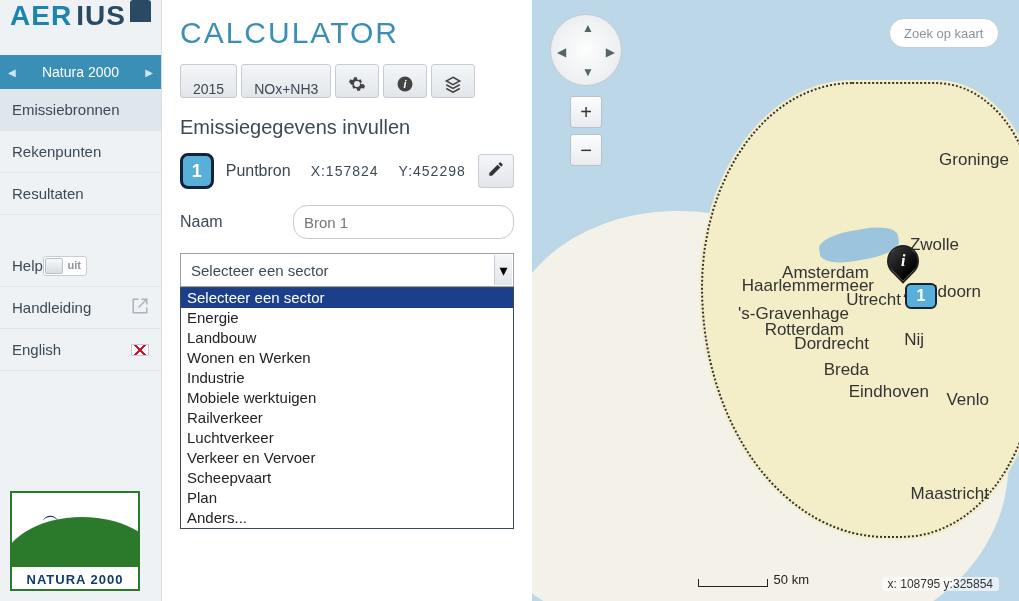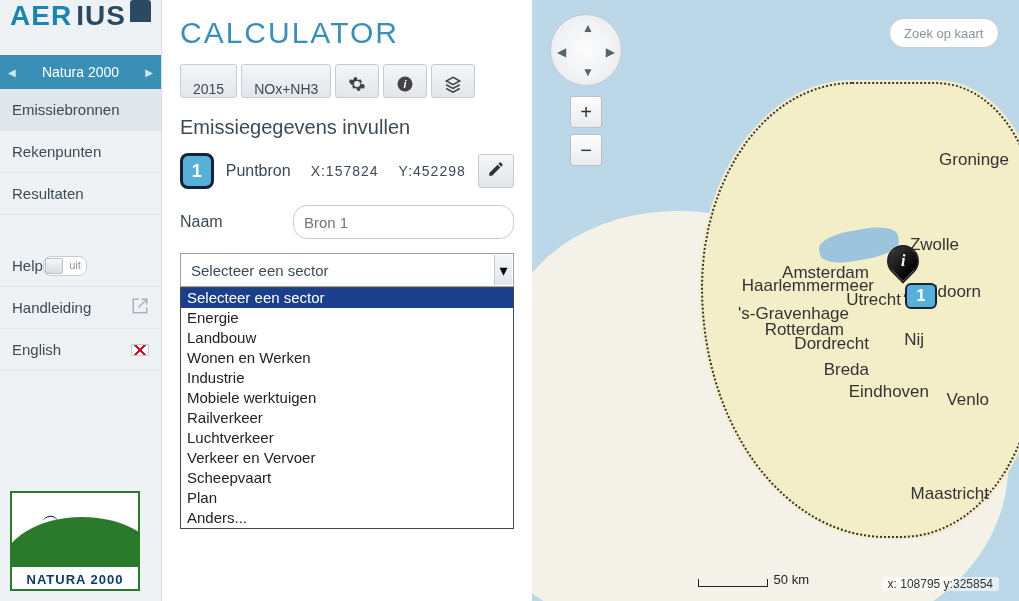--- a/index.html
+++ b/index.html
@@ -18,21 +18,21 @@
   .nav-header .arrow-l, .nav-header .arrow-r { position: absolute; color: #cfe6f0; font-size: 10px; }
   .nav-header .arrow-l { left: 8px; }
   .nav-header .arrow-r { right: 8px; }
 
   .nav-item { height: 42px; display: flex; align-items: center; padding: 0 12px; font-size: 15px; color: #3c4a56; border-bottom: 1px solid #e0e6eb; cursor: pointer; }
   .nav-item.active { background: #dfe6ec; }
   .nav-item .ext { color: #a7b4bf; }
 
   .spacer { flex: 0 0 30px; }
   .help-row { height: 42px; display: flex; align-items: center; padding: 0 12px; font-size: 15px; color: #3c4a56; border-bottom: 1px solid #e0e6eb; }
-  .toggle { width: 44px; height: 20px; background: #fff; border: 1px solid #c5ccd3; border-radius: 8px; position: relative; font-size: 11px; }
+  .toggle { width: 44px; height: 20px; background: #fff; border: 1px solid #c5ccd3; border-radius: 3px; position: relative; font-size: 11px; font-weight: bold; }
   .toggle .knob { position: absolute; left: 1px; top: 1px; width: 18px; height: 16px; background: linear-gradient(#f6f8fa,#d8dde2); border: 1px solid #b9c1c8; border-radius: 2px; }
   .toggle .lbl { position: absolute; right: 5px; top: 2px; color: #8a939b; }
 
   .flag { width: 18px; height: 12px; background: linear-gradient(to bottom, #cf142b 33%, #fff 33%, #fff 66%, #00247d 66%); border: 1px solid #c5ccd3; }
   .flag.uk { background:
     linear-gradient(45deg, transparent 45%, #cf142b 45%, #cf142b 55%, transparent 55%),
     linear-gradient(-45deg, transparent 45%, #cf142b 45%, #cf142b 55%, transparent 55%),
     linear-gradient(#fff,#fff);
     background-color:#00247d; }
 

